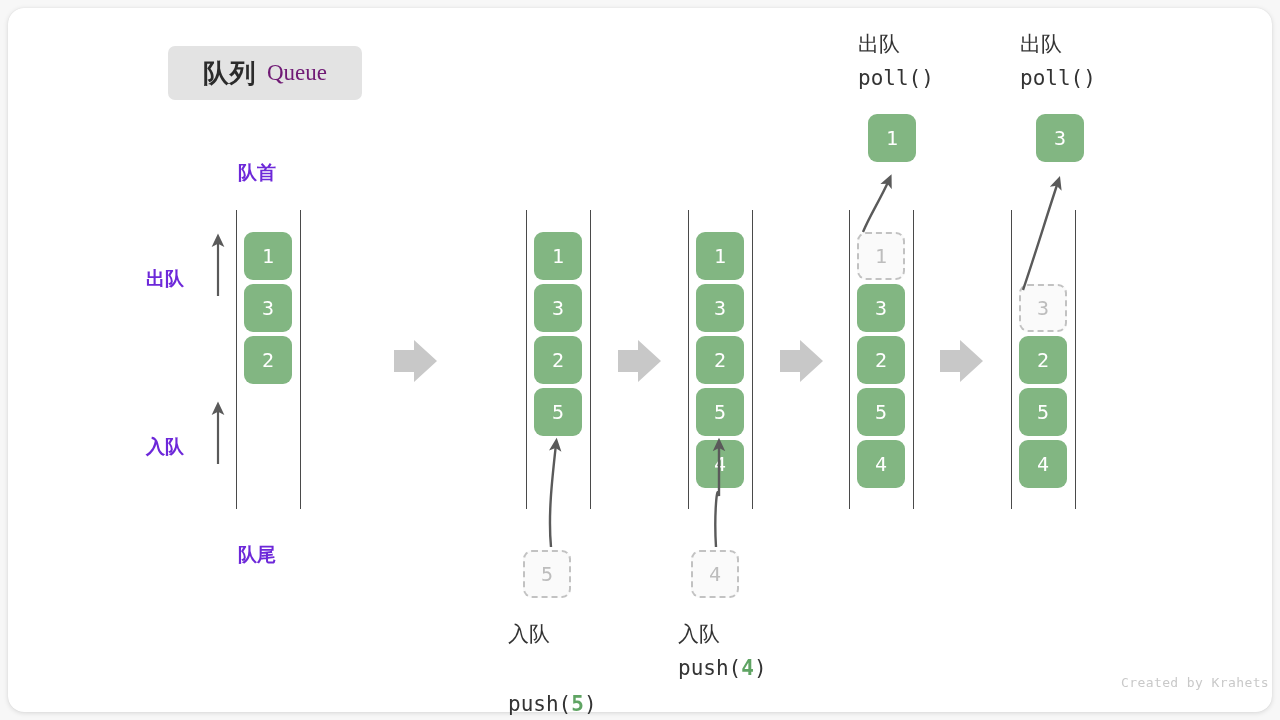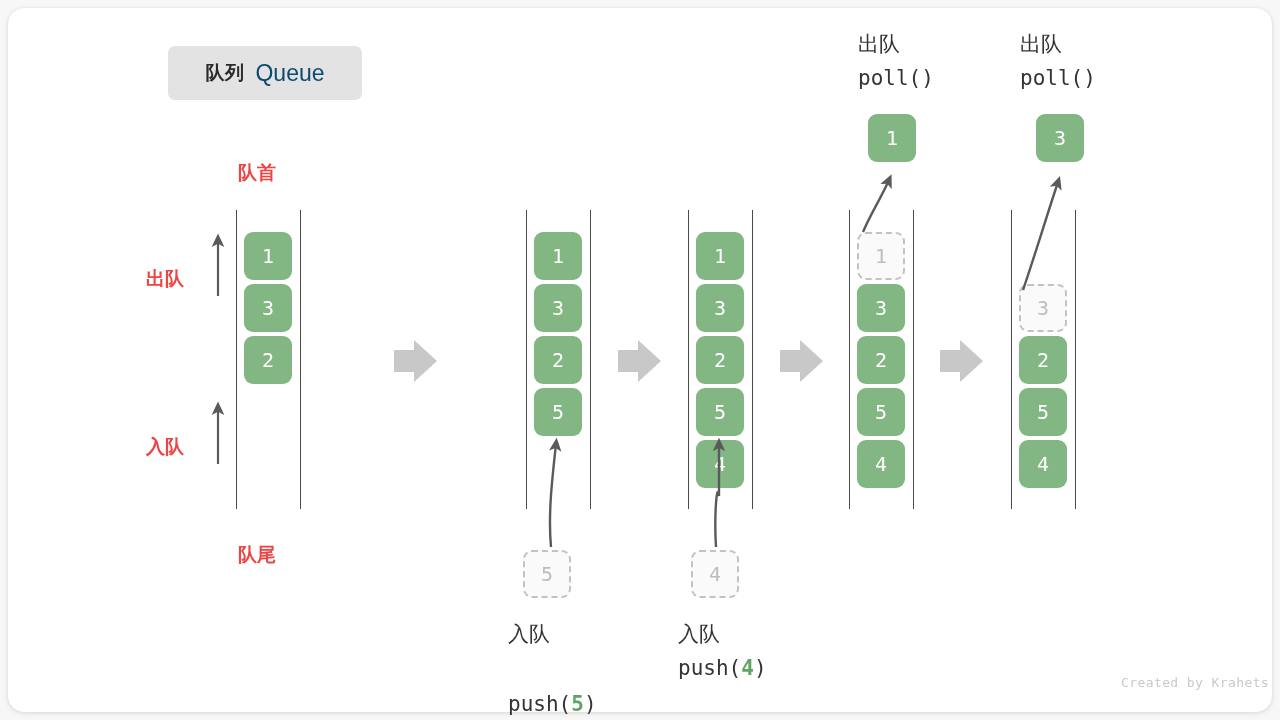--- a/index.html
+++ b/index.html
@@ -40,40 +40,40 @@
     background: #e3e3e3;
     border-radius: 7px;
     display: flex;
     align-items: center;
     justify-content: center;
     gap: 11px;
   }
   .title-cn {
     font-family: "Liberation Sans", sans-serif;
     font-weight: bold;
-    font-size: 19px;
+    font-size: 26px;
     color: #2b2b2b;
     letter-spacing: 0.5px;
   }
   .title-en {
-    font-family: Liberation Sans, sans-serif;
+    font-family: Liberation Serif, serif;
     font-size: 23px;
-    color: #0c4a6e;
+    color: #701a75;
   }
 
   
   .abs-text {
     position: absolute;
     white-space: nowrap;
   }
   .lbl-bold-cn {
     font-family: "Liberation Sans", sans-serif;
     font-weight: bold;
     font-size: 19px;
-    color: #ef4444;
+    color: #6d28d9;
   }
   .lbl-cn {
     font-family: "Liberation Sans", sans-serif;
     font-size: 21px;
     color: #333333;
   }
   .lbl-mono {
     font-family: "DejaVu Sans Mono", monospace;
     font-size: 21px;
     color: #333333;

